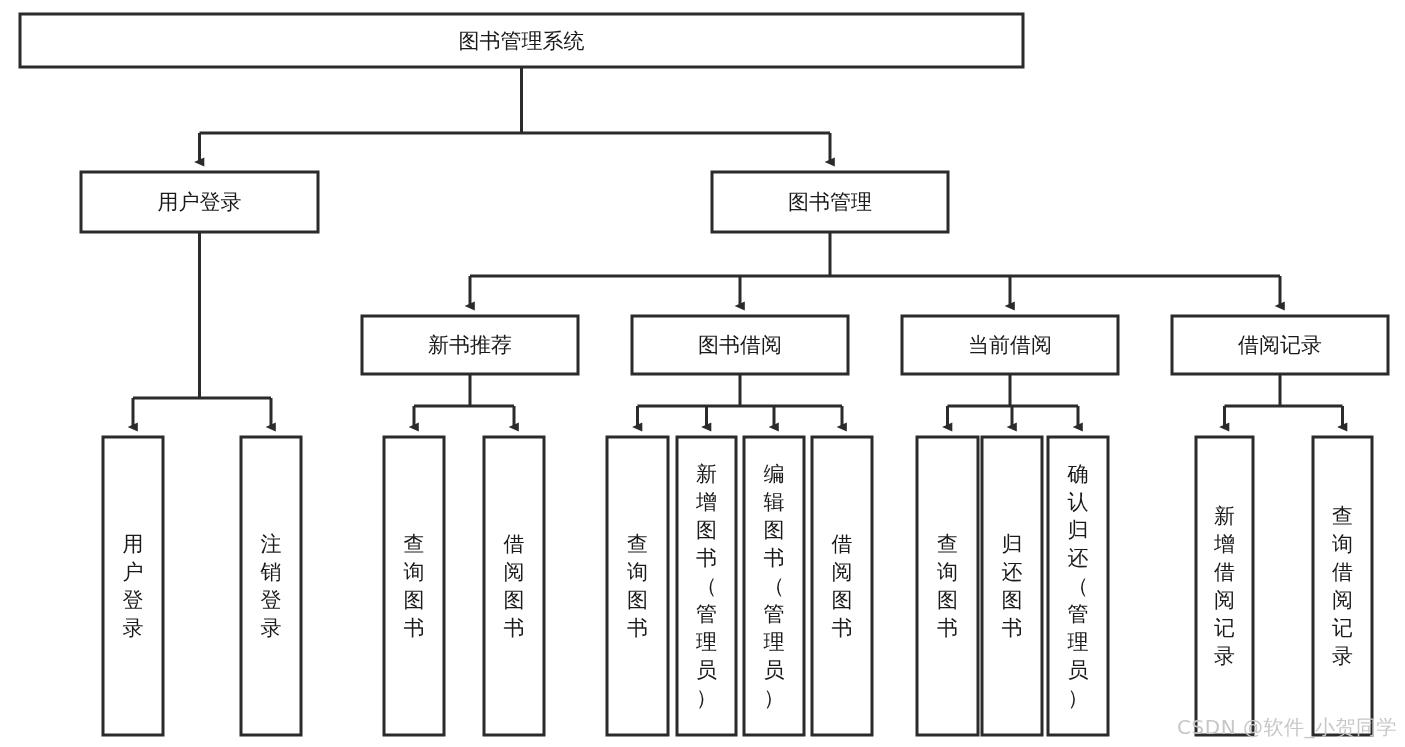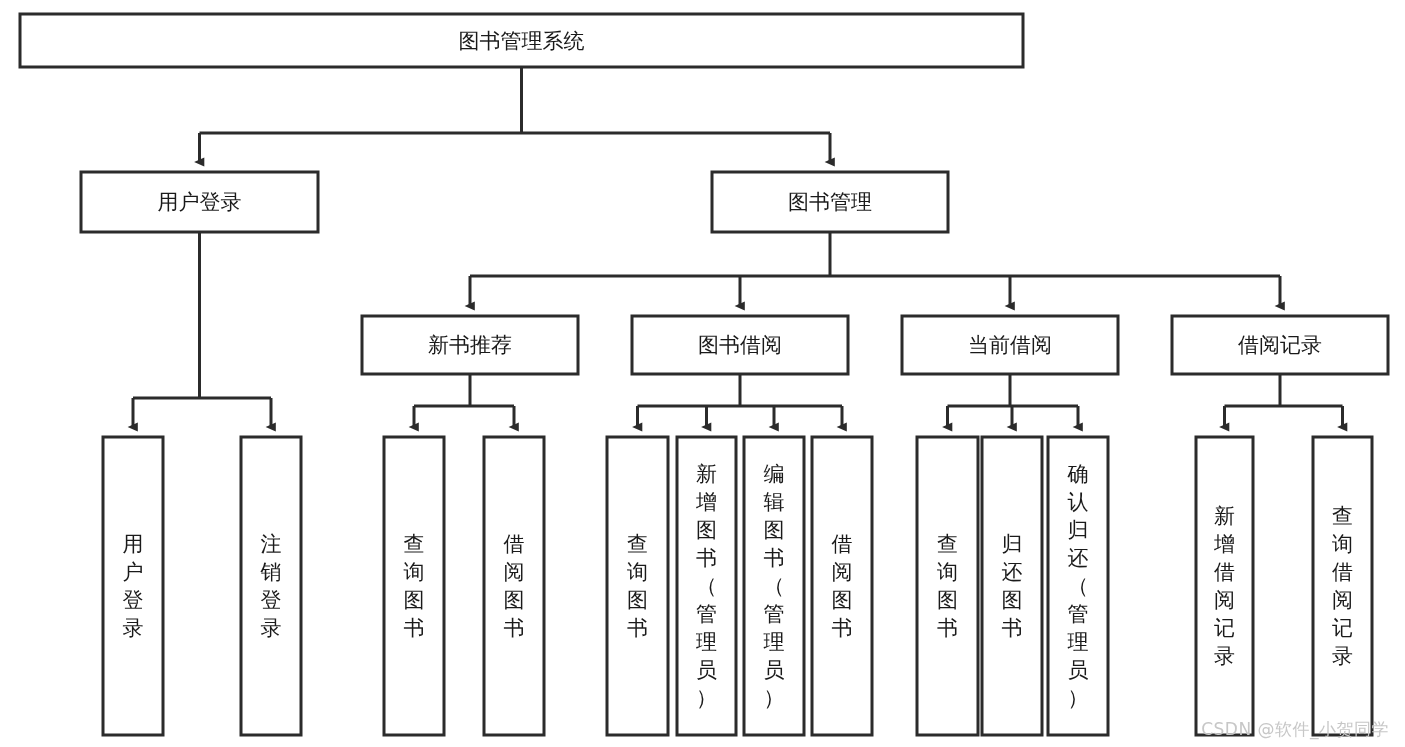--- a/index.html
+++ b/index.html
@@ -46,24 +46,24 @@
     stroke: #2b2b2b;
     stroke-width: 3;
     fill: none;
   }
   .arrow-head {
     fill: #2b2b2b;
     stroke: none;
   }
   .watermark {
     position: absolute;
-    right: 16px;
+    right: 8px;
     bottom: 6px;
     font-family: "DejaVu Sans", "Liberation Sans", sans-serif;
-    font-size: 17px;
+    font-size: 20px;
     color: #c7c7c7;
     white-space: nowrap;
     letter-spacing: 0.5px;
     user-select: none;
   }
 </style>
 </head>
 <body>
 
 <div id="diagram-root">

